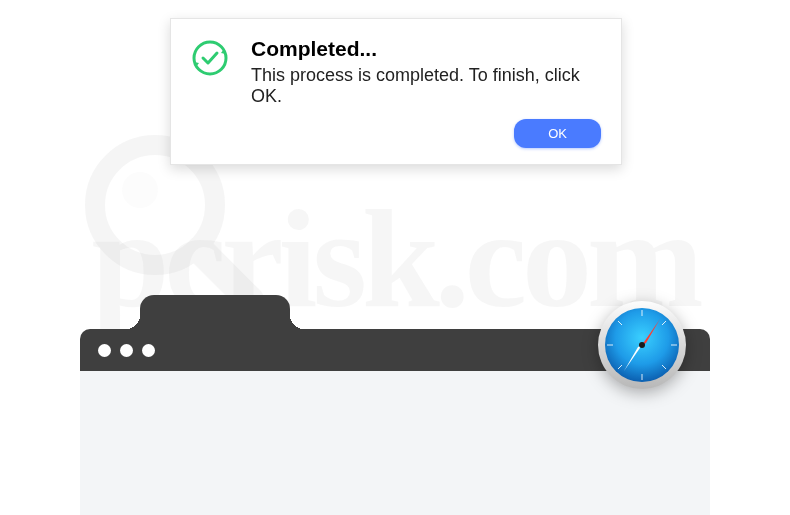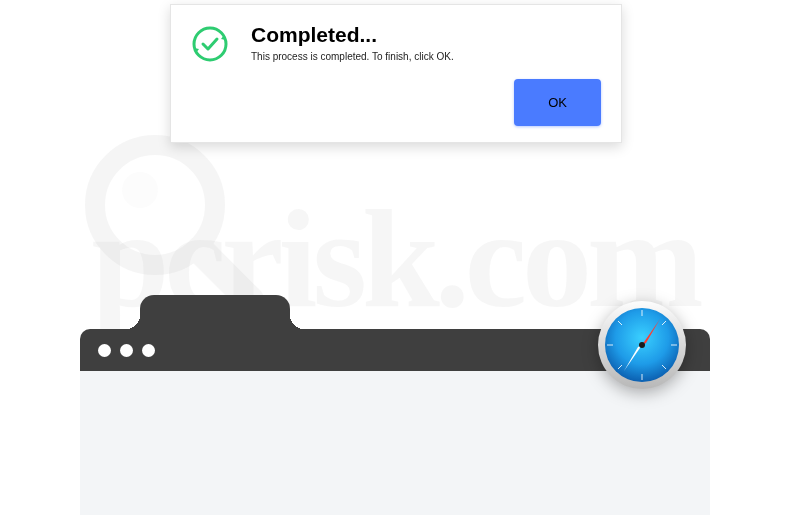--- a/index.html
+++ b/index.html
@@ -31,21 +31,21 @@
     .watermark-icon {
       position: absolute;
       top: 120px;
       left: 70px;
       opacity: 0.08;
       pointer-events: none;
     }
     
     .dialog {
       position: absolute;
-      top: 4px;
+      top: 18px;
       left: 170px;
       width: 452px;
       background: #ffffff;
       border: 1px solid #e5e5e5;
       box-shadow: 0 4px 12px rgba(0,0,0,0.15);
       padding: 18px 20px 16px 20px;
       z-index: 100;
     }
     .dialog-content {
       display: flex;
@@ -59,35 +59,35 @@
     .dialog-text {
       flex: 1;
     }
     .dialog-title {
       font-size: 21px;
       font-weight: 700;
       color: #000000;
       margin-bottom: 4px;
     }
     .dialog-message {
-      font-size: 10px;
+      font-size: 18px;
       color: #222222;
       font-weight: 500;
     }
     .dialog-actions {
       display: flex;
       justify-content: flex-end;
       margin-top: 12px;
     }
     .ok-button {
       background: #4a7bff;
-      color: #000000;
+      color: #ffffff;
       border: none;
-      border-radius: 4px;
-      padding: 16px 34px;
+      border-radius: 12px;
+      padding: 7px 34px;
       font-size: 13px;
       cursor: pointer;
       box-shadow: 0 1px 3px rgba(74,123,255,0.4);
     }
     
     .browser-window {
       position: absolute;
       bottom: 0;
       left: 80px;
       right: 80px;

